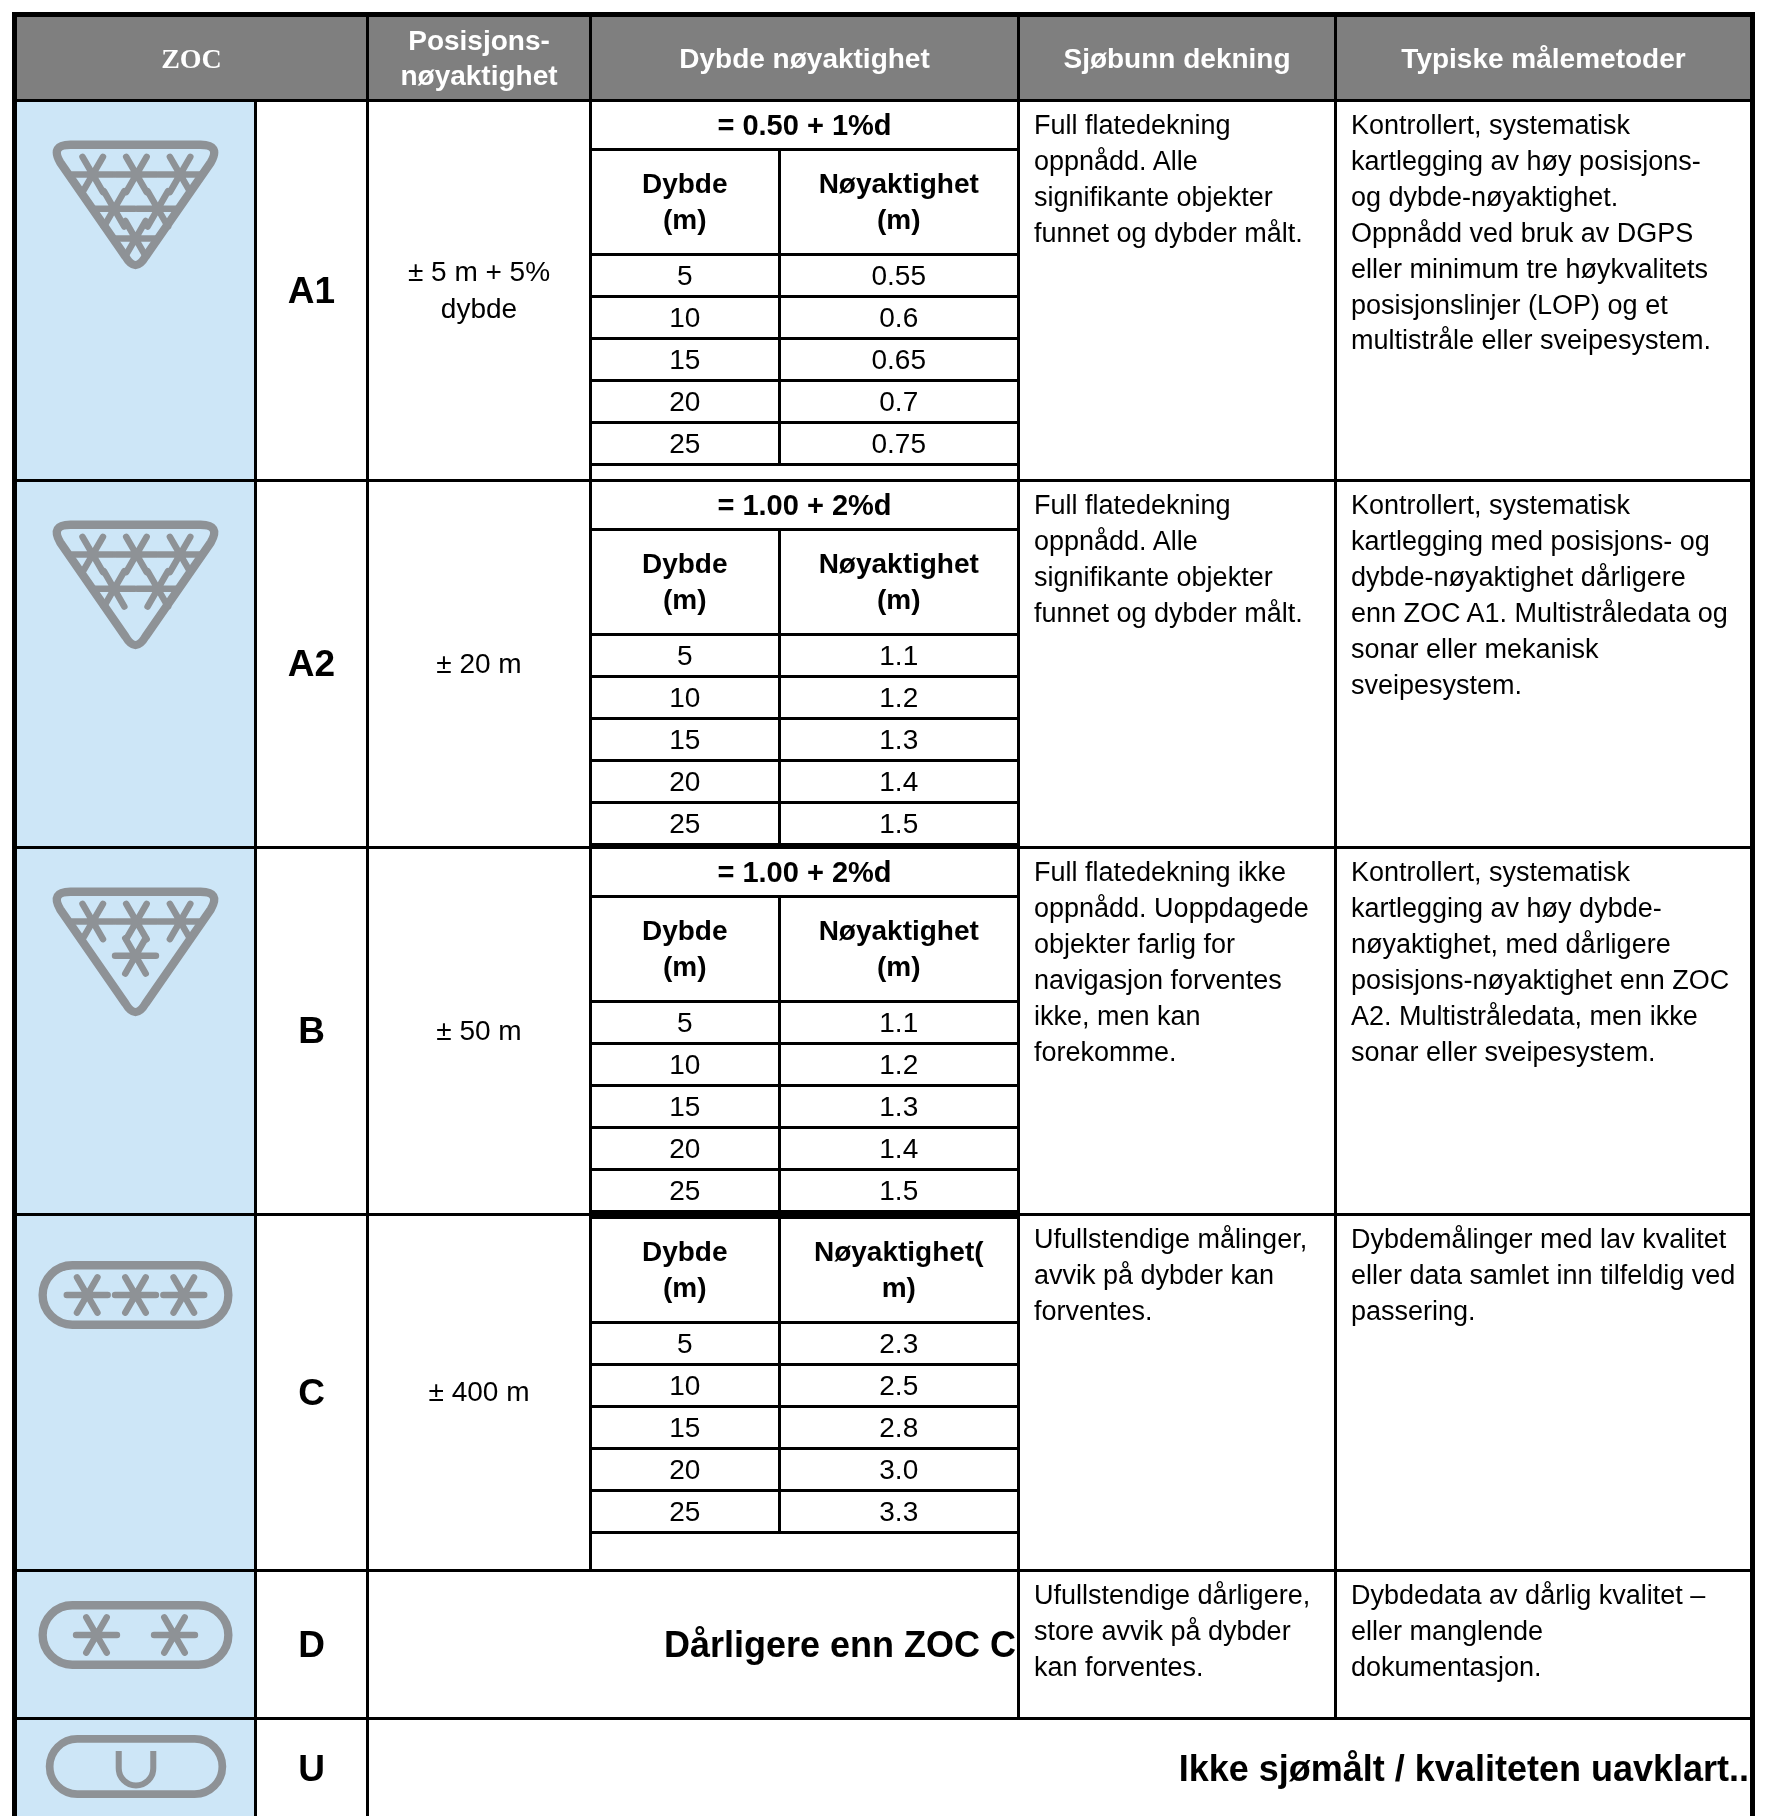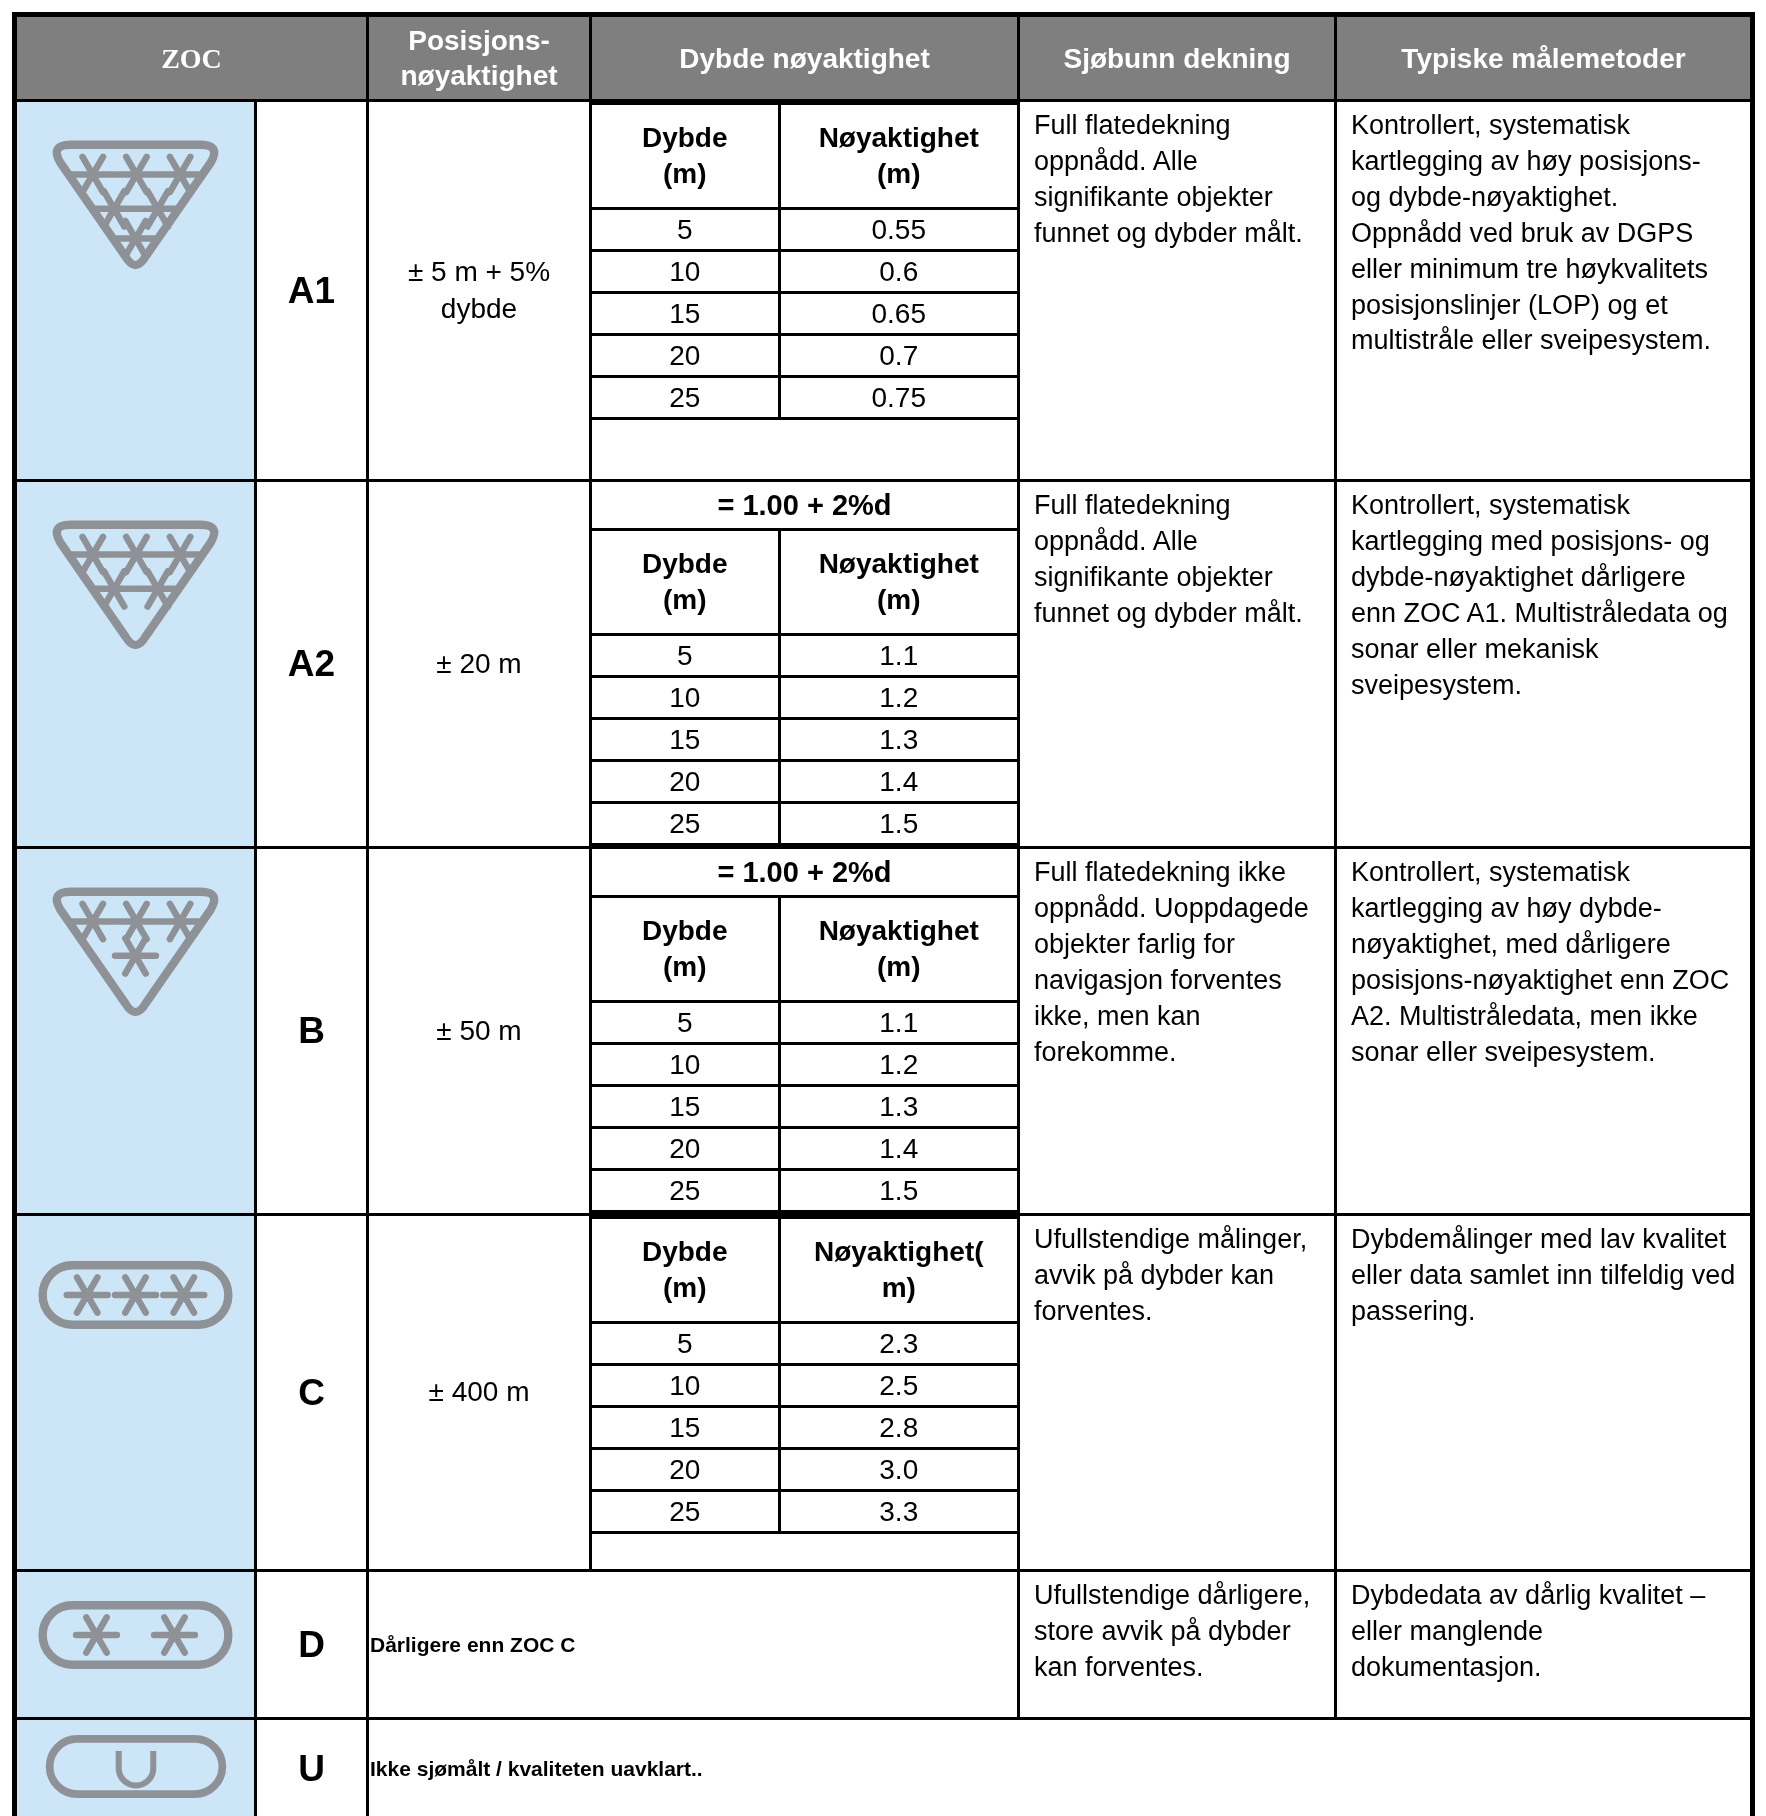--- a/index.html
+++ b/index.html
@@ -28,21 +28,21 @@
   table.sub { border-collapse:collapse; width:100%; table-layout:fixed; }
   table.sub td { border:3px solid #000; text-align:center; vertical-align:middle; }
   table.sub tr td:first-child { border-left:none; }
   table.sub tr td:last-child  { border-right:none; }
   table.sub tr.frm td { border-top:none; }
   table.sub td.formula { font-weight:bold; font-size:29px; height:44px; }
   table.sub td.subhead { font-weight:bold; font-size:28px; height:100px; line-height:1.3; }
   table.sub td.subval  { font-size:28px; height:37px; }
 
   td.txt { vertical-align:top; text-align:left; font-size:27px; line-height:1.33; padding:6px 14px 8px 14px; }
-  td.mergebold { text-align:left; vertical-align:middle; font-weight:bold; font-size:21px; }
+  td.mergebold { text-align:right; vertical-align:middle; font-weight:bold; font-size:36px; }
 
   svg.glyph { stroke:#8e9296; fill:none; }
 </style>
 </head>
 <body>
 
 <svg width="0" height="0" style="position:absolute" aria-hidden="true">
   <defs>
     <g id="star">
       <path d="M-22 0 H22 M-11 -19 L11 19 M11 -19 L-11 19" stroke-width="7" stroke-linecap="round"></path>
@@ -96,20 +96,23 @@
       <span style="display:block">± 5 m + 5%</span>
       <span style="display:block">dybde</span>
     </td>
     <td class="depthcell">
       <table class="sub">
         <colgroup>
                 <col style="width:44%">
                 <col>
               </colgroup>
         <tbody>
+                <tr class="frm">
+                  <td colspan="2" class="formula">= 0.50 + 1%d</td>
+                </tr>
         <tr>
           <td class="subhead">
             <span style="display:block">Dybde</span>
             <span style="display:block">(m)</span>
           </td>
           <td class="subhead">
             <span style="display:block">Nøyaktighet</span>
             <span style="display:block">(m)</span>
           </td>
         </tr>

